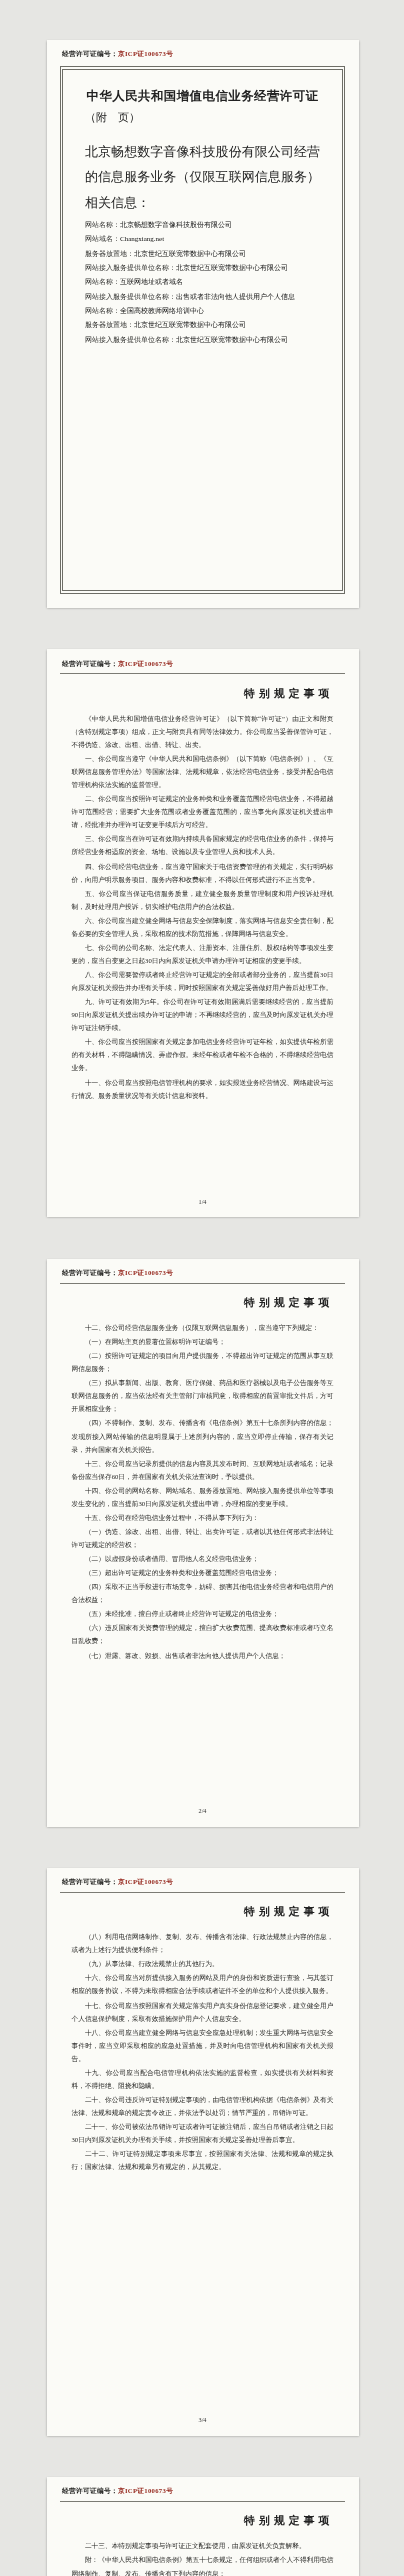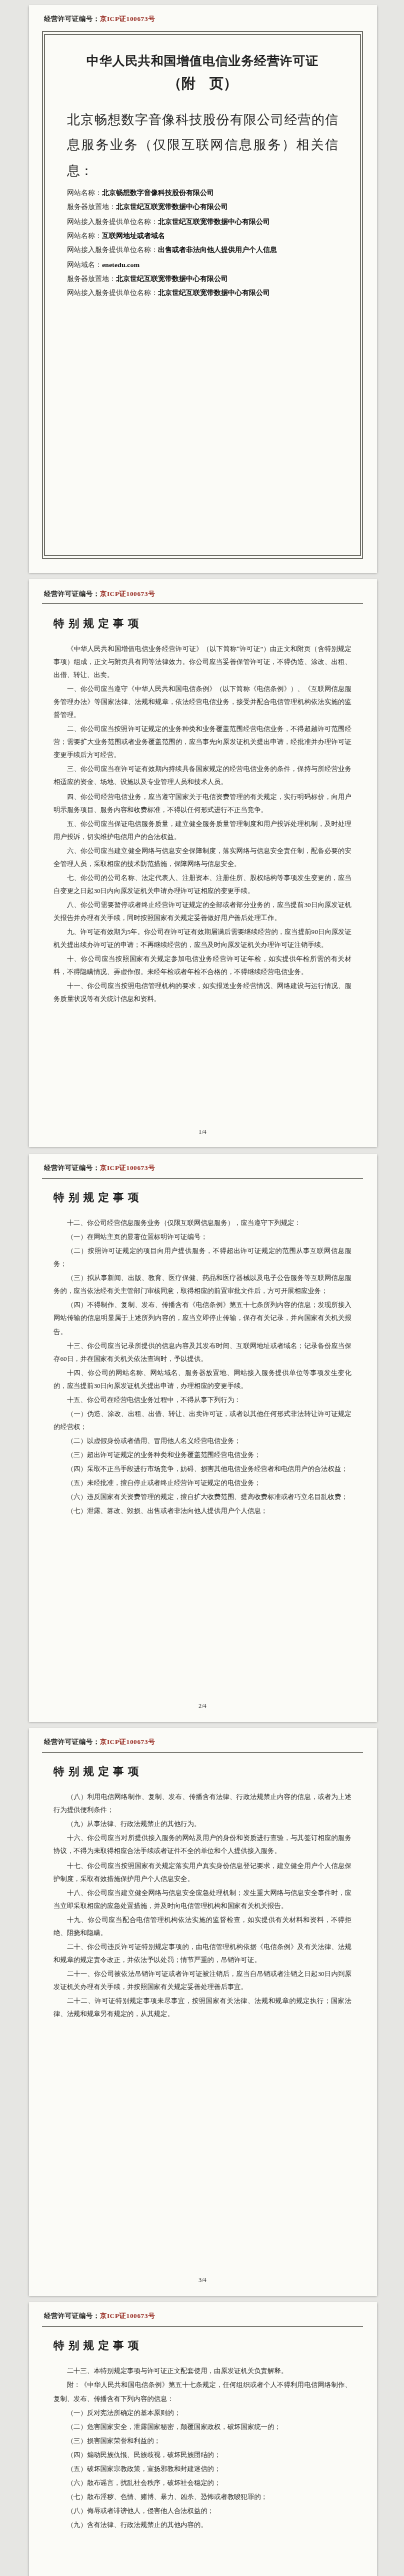--- a/index.html
+++ b/index.html
@@ -12,27 +12,28 @@
   .stack {
     width: 405px;
     margin: 0 auto;
     padding: 5.2px 0 5.7px;
     display: flex;
     flex-direction: column;
     align-items: center;
     gap: 6.2px;
   }
   .page {
-    width: 348px;
+    width: 312px;
     height: 568px;
     background: #fbfbf7;
     box-shadow: 0 0.5px 2.1px rgba(0,0,0,.35);
     box-sizing: border-box;
     position: relative;
     overflow: hidden;
+    margin-top: 35px;
   }
   .page-header {
     position: absolute;
     top: 10.3px;
     left: 15.5px;
     font-size: 6.7px;
     font-weight: bold;
     letter-spacing: 0.3px;
     white-space: nowrap;
   }
@@ -54,54 +55,54 @@
     padding: 15.5px 21.6px;
   }
   .cert-title {
     margin: 3.1px 0 0;
     text-align: center;
     font-size: 12.4px;
     font-weight: bold;
     letter-spacing: 0.5px;
   }
   .cert-subtitle {
-    text-align: center;
-    font-size: 14px;
-    font-weight: bold;
+    text-align: left;
+    font-size: 11px;
+    font-weight: normal;
     margin: 5.2px 0 13.4px;
   }
   .cert-intro {
     font-size: 13px;
     line-height: 1.95;
     margin: 0 0 3.1px;
     text-align: justify;
   }
   .entry {
     font-size: 7px;
     line-height: 2.05;
     margin: 0;
   }
   .entry-label { color: #2c2c2a; }
-  .entry-value { font-weight: bold; color: #101010; }
+  .entry-value { font-weight: normal; color: #101010; }
 
   
   .header-rule {
     position: absolute;
     top: 24px; left: 13.4px; right: 13.4px;
     border: none;
     border-top: 0.5px solid #7b7b74;
     margin: 0;
   }
   .prov-content {
     position: absolute;
     top: 30px; left: 25px; right: 25px;
   }
   .prov-title {
     margin: 7.2px 0 11.3px;
-    text-align: left;
+    text-align: right;
     font-size: 10.8px;
     font-weight: bold;
     letter-spacing: 4.1px;
   }
   .prov-para {
     font-size: 6.7px;
     line-height: 1.95;
     text-align: justify;
     text-indent: 2em;
     margin: 0 0 1px;
@@ -127,33 +128,34 @@
     </div>
     <div class="cert-outer">
       <div class="cert-inner">
         <h1 class="cert-title">中华人民共和国增值电信业务经营许可证</h1>
         <div class="cert-subtitle">（附　页）</div>
         <p class="cert-intro">北京畅想数字音像科技股份有限公司经营的信息服务业务（仅限互联网信息服务）相关信息：</p>
         <div>
 
             <p class="entry"><span class="entry-label">网站名称：</span><span class="entry-value">北京畅想数字音像科技股份有限公司</span></p>
 
+            <p class="entry"><span class="entry-label">网站域名：</span><span class="entry-value">Changxiang.net</span></p>
 
             <p class="entry"><span class="entry-label">服务器放置地：</span><span class="entry-value">北京世纪互联宽带数据中心有限公司</span></p>
 
             <p class="entry"><span class="entry-label">网站接入服务提供单位名称：</span><span class="entry-value">北京世纪互联宽带数据中心有限公司</span></p>
 
             <p class="entry"><span class="entry-label">网站名称：</span><span class="entry-value">互联网地址或者域名</span></p>
 
 
 
             <p class="entry"><span class="entry-label">网站接入服务提供单位名称：</span><span class="entry-value">出售或者非法向他人提供用户个人信息</span></p>
 
-
-            <p class="entry"><span class="entry-label">网站域名：</span><span class="entry-value">enetedu.com</span></p>
+            <p class="entry"><span class="entry-label">网站名称：</span><span class="entry-value">全国高校教师网络培训中心</span></p>
+
 
             <p class="entry"><span class="entry-label">服务器放置地：</span><span class="entry-value">北京世纪互联宽带数据中心有限公司</span></p>
 
             <p class="entry"><span class="entry-label">网站接入服务提供单位名称：</span><span class="entry-value">北京世纪互联宽带数据中心有限公司</span></p>
           </div>
       </div>
     </div>
   </div>
 
   <div class="page">

